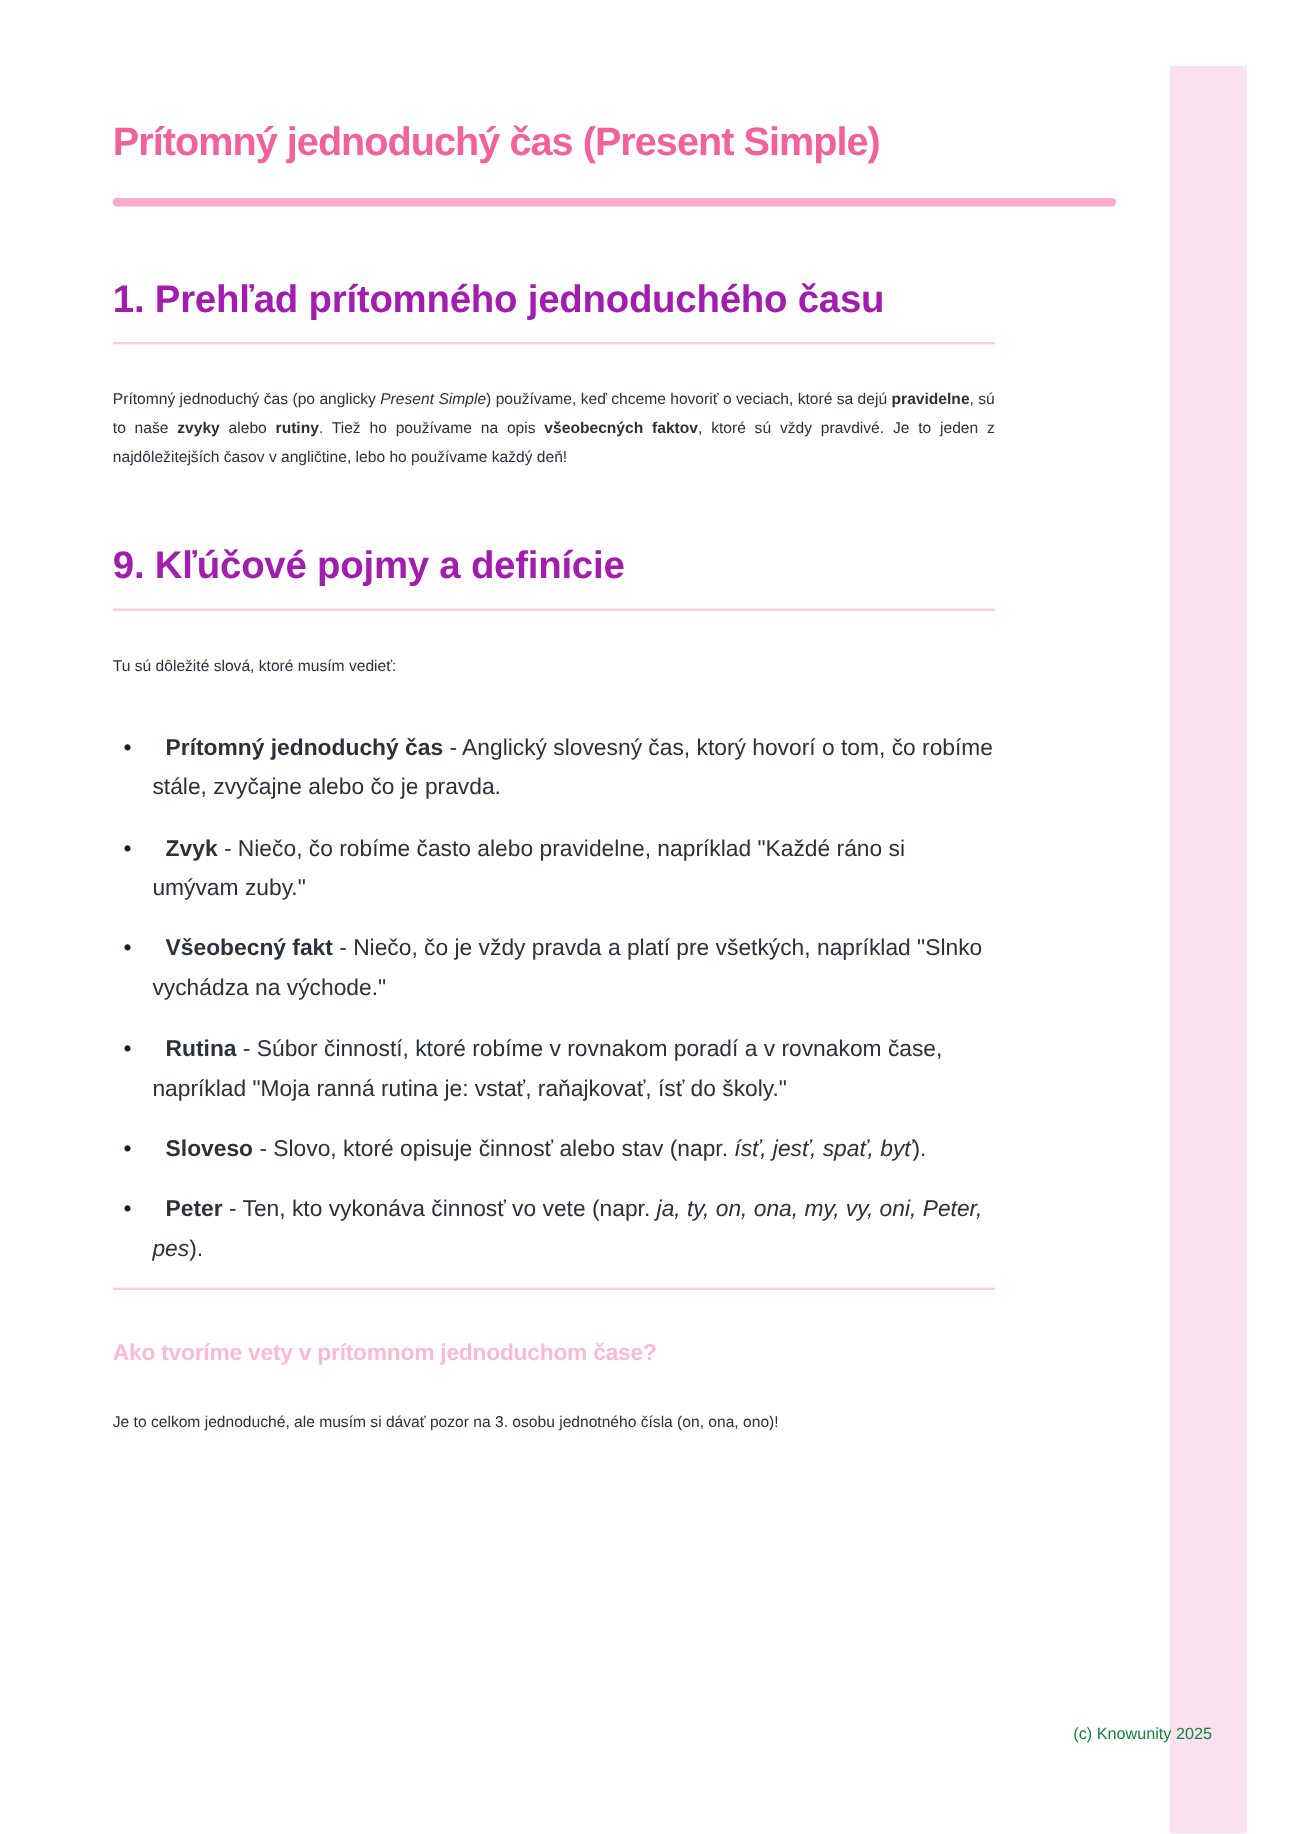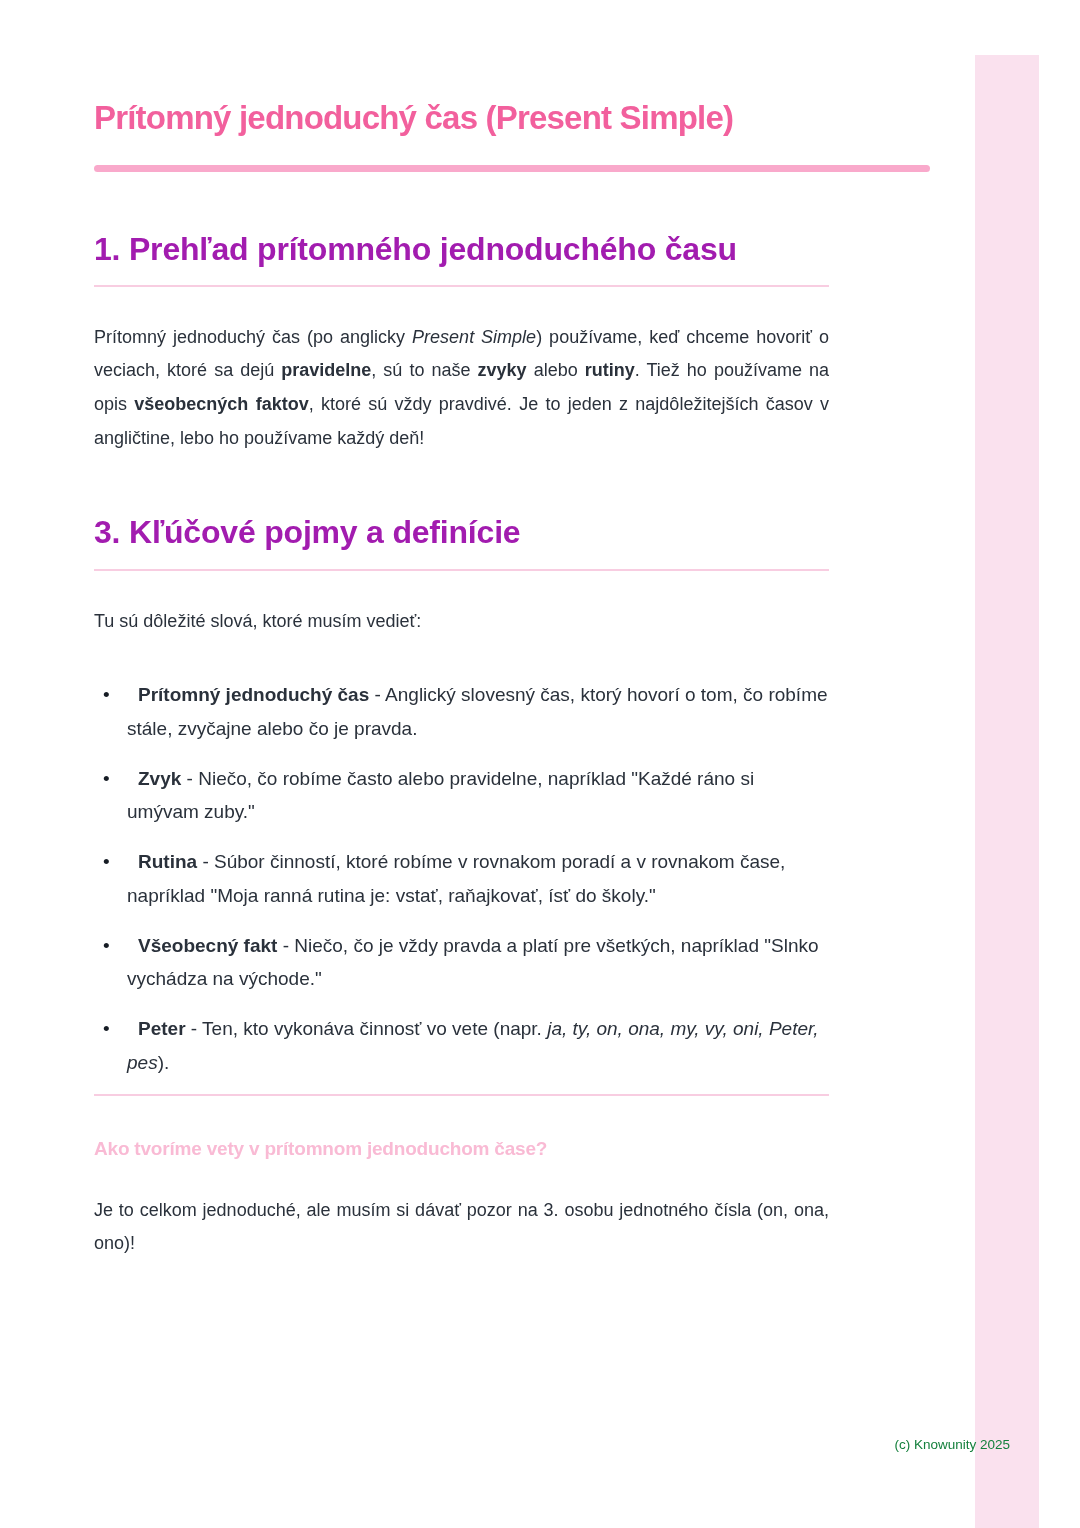--- a/index.html
+++ b/index.html
@@ -51,21 +51,21 @@
     letter-spacing: -0.2px;
   }
   .heading-underline {
     margin-top: 15px;
     height: 2px;
     width: 735px;
     background: #f8cde1;
   }
   p.para {
     margin: 34px 0 0;
-    font-size: 18px;
+    font-size: 13px;
     line-height: 1.87;
     text-align: justify;
   }
   p.intro { text-align: left; }
   ul.def-list {
     margin: 40px 0 0;
     padding: 0;
     list-style: none;
   }
   li.def-item {
@@ -113,29 +113,30 @@
     <h1 class="page-title">Prítomný jednoduchý čas (Present Simple)</h1>
     <div class="title-rule"></div>
 
     <section>
       <h2 class="section-heading">1. Prehľad prítomného jednoduchého času</h2>
       <div class="heading-underline"></div>
       <p class="para"><span>Prítomný jednoduchý čas (po anglicky </span><em>Present Simple</em><span>) používame, keď chceme hovoriť o veciach, ktoré sa dejú </span><span class="bold">pravidelne</span><span>, sú to naše </span><span class="bold">zvyky</span><span> alebo </span><span class="bold">rutiny</span><span>. Tiež ho používame na opis </span><span class="bold">všeobecných faktov</span><span>, ktoré sú vždy pravdivé. Je to jeden z najdôležitejších časov v angličtine, lebo ho používame každý deň!</span></p>
     </section>
 
     <section>
-      <h2 class="section-heading">3. Kľúčové pojmy a definície</h2>
+      <h2 class="section-heading">9. Kľúčové pojmy a definície</h2>
       <div class="heading-underline"></div>
       <p class="para intro">Tu sú dôležité slová, ktoré musím vedieť:</p>
 
       <ul class="def-list">
         <li class="def-item"><span class="term">Prítomný jednoduchý čas</span><span> - </span><span>Anglický slovesný čas, ktorý hovorí o tom, čo robíme stále, zvyčajne alebo čo je pravda.</span><em></em><span></span></li>
         <li class="def-item"><span class="term">Zvyk</span><span> - </span><span>Niečo, čo robíme často alebo pravidelne, napríklad "Každé ráno si umývam zuby."</span><em></em><span></span></li>
+        <li class="def-item"><span class="term">Všeobecný fakt</span><span> - </span><span>Niečo, čo je vždy pravda a platí pre všetkých, napríklad "Slnko vychádza na východe."</span><em></em><span></span></li>
         <li class="def-item"><span class="term">Rutina</span><span> - </span><span>Súbor činností, ktoré robíme v rovnakom poradí a v rovnakom čase, napríklad "Moja ranná rutina je: vstať, raňajkovať, ísť do školy."</span><em></em><span></span></li>
-        <li class="def-item"><span class="term">Všeobecný fakt</span><span> - </span><span>Niečo, čo je vždy pravda a platí pre všetkých, napríklad "Slnko vychádza na východe."</span><em></em><span></span></li>
+        <li class="def-item"><span class="term">Sloveso</span><span> - </span><span>Slovo, ktoré opisuje činnosť alebo stav (napr. </span><em>ísť, jesť, spať, byť</em><span>).</span></li>
         <li class="def-item"><span class="term">Peter</span><span> - </span><span>Ten, kto vykonáva činnosť vo vete (napr. </span><em>ja, ty, on, ona, my, vy, oni, Peter, pes</em><span>).</span></li>
       </ul>
     </section>
 
     <section>
       <div class="heading-underline"></div>
       <h3 class="sub-heading">Ako tvoríme vety v prítomnom jednoduchom čase?</h3>
       <p class="para">Je to celkom jednoduché, ale musím si dávať pozor na 3. osobu jednotného čísla (on, ona, ono)!</p>
     </section>
 

